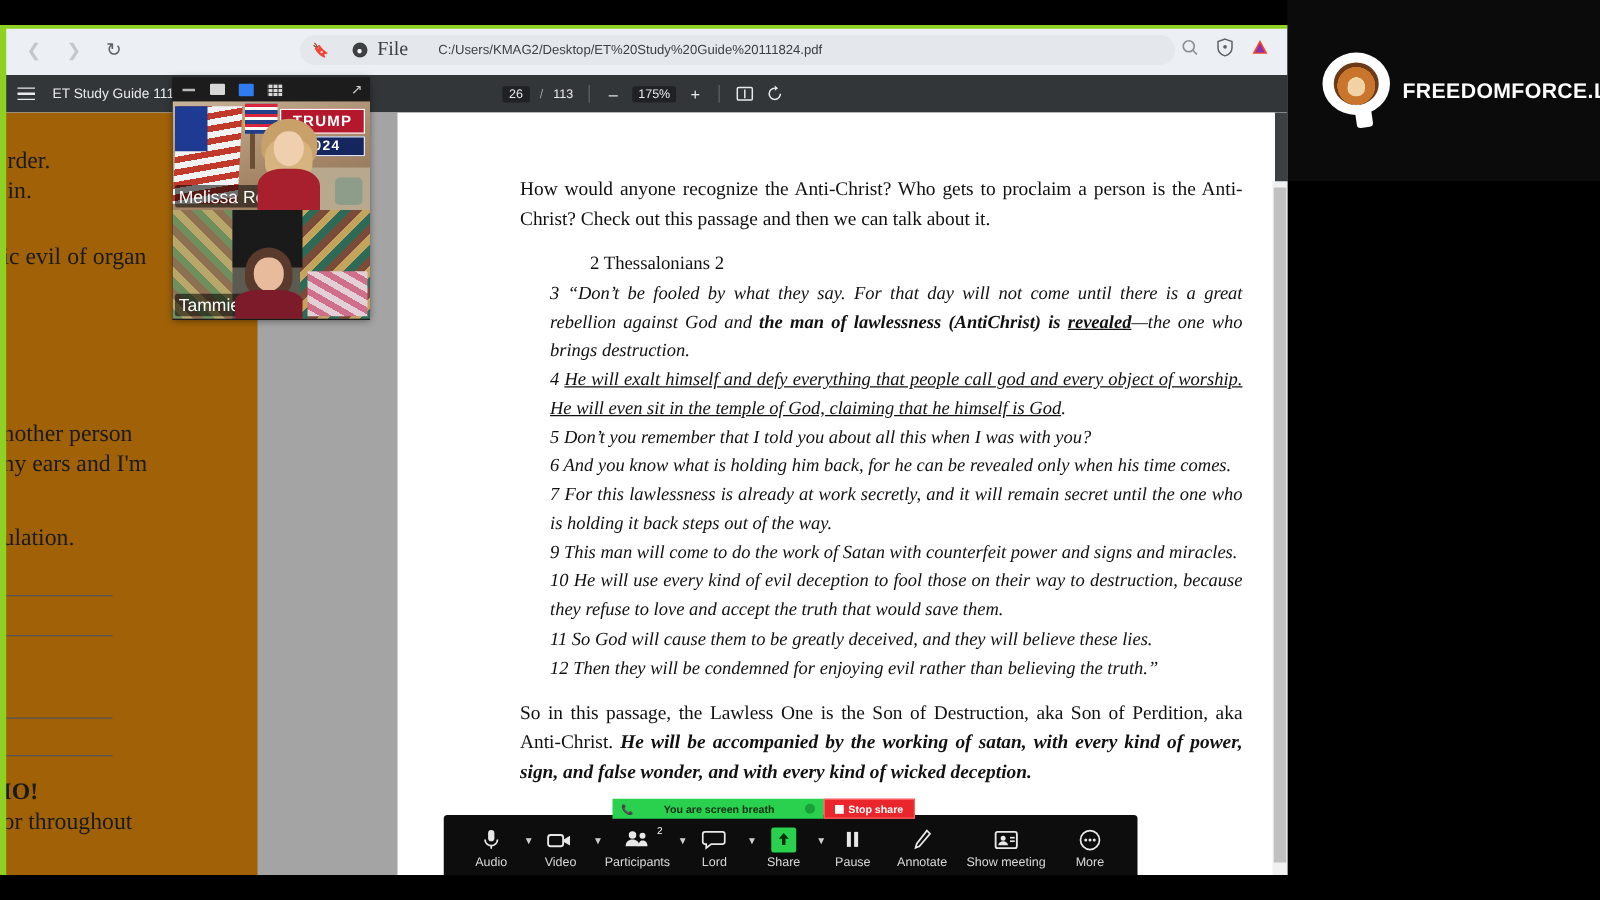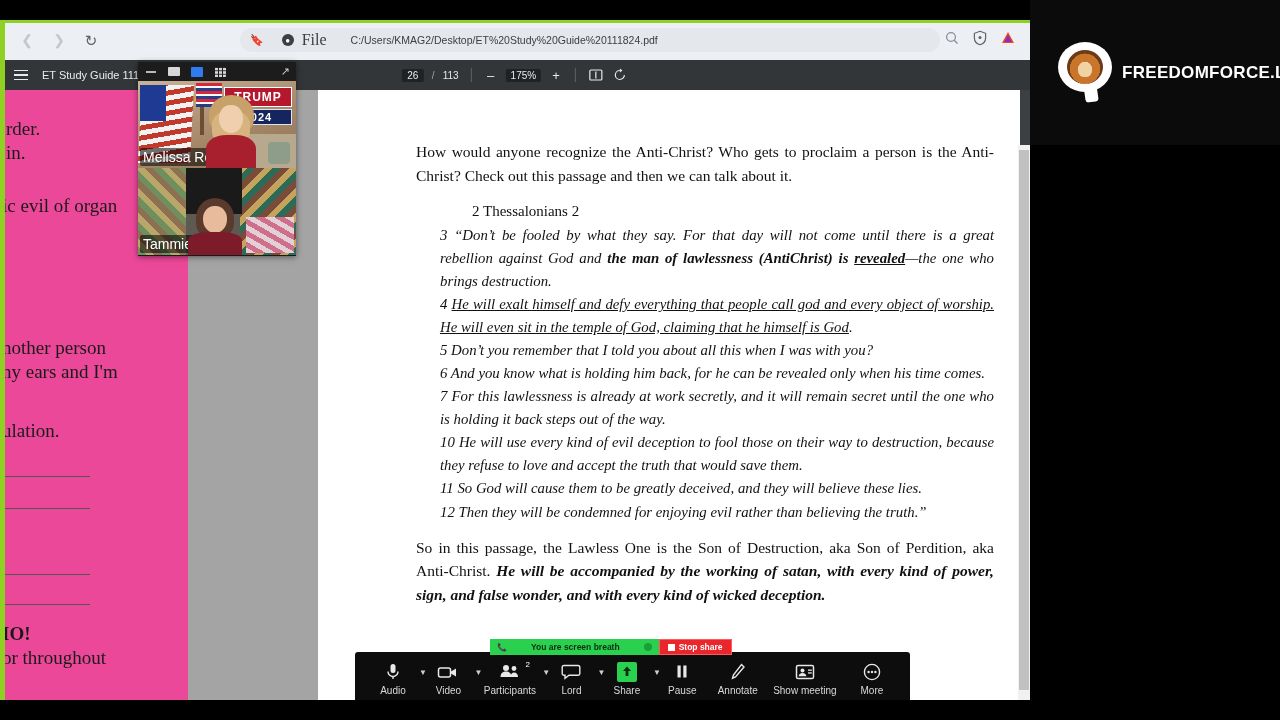--- a/index.html
+++ b/index.html
@@ -103,22 +103,22 @@
     background: #202124; color: #e8eaed; border-radius: 2px;
     padding: 1px 5px; font-size: 10px;
   }
   .pdf-icon-btn { width: 16px; height: 16px; display: block; }
 
   
   .pdf-surface {
     position: relative; height: 610px; background: #a4a4a4; overflow: hidden;
   }
   .page-left {
-    position: absolute; left: 0; top: 0; width: 188px; height: 610px;
-    background: #ec4899;
+    position: absolute; left: 0; top: 0; width: 206px; height: 610px;
+    background: #a16207;
   }
   .page-right {
     position: absolute; left: 318px; top: 0; width: 702px; height: 610px;
     background: #fff;
   }
   .page-gap { position: absolute; left: 222px; top: 0; width: 96px; height: 610px; background: #a4a4a4; }
 
   
   .lp { position: absolute; font-family: "Liberation Serif", serif; color: #1a1a1a; white-space: nowrap; }
   .rule { position: absolute; height: 1px; background: #555; }
@@ -468,20 +468,21 @@
           <p class="para">How would anyone recognize the Anti-Christ? Who gets to proclaim a person is the Anti-Christ? Check out this passage and then we can talk about it.</p>
 
           <div class="scripture-head">2 Thessalonians 2</div>
 
           <div class="verses">
             <span class="v"><span>3</span> <span>“Don’t be fooled by what they say. For that day will not come until there is a great rebellion against God and </span><b>the man of lawlessness (AntiChrist) is </b><b><u>revealed</u></b><span>—the one who brings destruction.</span></span>
             <span class="v"><span>4</span> <u>He will exalt himself and defy everything that people call god and every object of worship. He will even sit in the temple of God, claiming that he himself is God</u><span>.</span></span>
             <span class="v"><span>5</span> <span>Don’t you remember that I told you about all this when I was with you?</span></span>
             <span class="v"><span>6</span> <span>And you know what is holding him back, for he can be revealed only when his time comes.</span></span>
             <span class="v"><span>7</span> <span>For this lawlessness is already at work secretly, and it will remain secret until the one who is holding it back steps out of the way.</span></span>
+            <span class="v"><span>9</span> <span>This man will come to do the work of Satan with counterfeit power and signs and miracles.</span></span>
             <span class="v"><span>10</span> <span>He will use every kind of evil deception to fool those on their way to destruction, because they refuse to love and accept the truth that would save them.</span></span>
             <span class="v"><span>11</span> <span>So God will cause them to be greatly deceived, and they will believe these lies.</span></span>
             <span class="v"><span>12</span> <span>Then they will be condemned for enjoying evil rather than believing the truth.”</span></span>
           </div>
 
           <p class="closing"><span>So in this passage, the Lawless One is the Son of Destruction, aka Son of Perdition, aka Anti-Christ. </span><b>He will be accompanied by the working of satan, with every kind of power, sign, and false wonder, and with every kind of wicked deception.</b></p>
         </div>
       </div>
 
       <div class="pdf-scrollbar">

